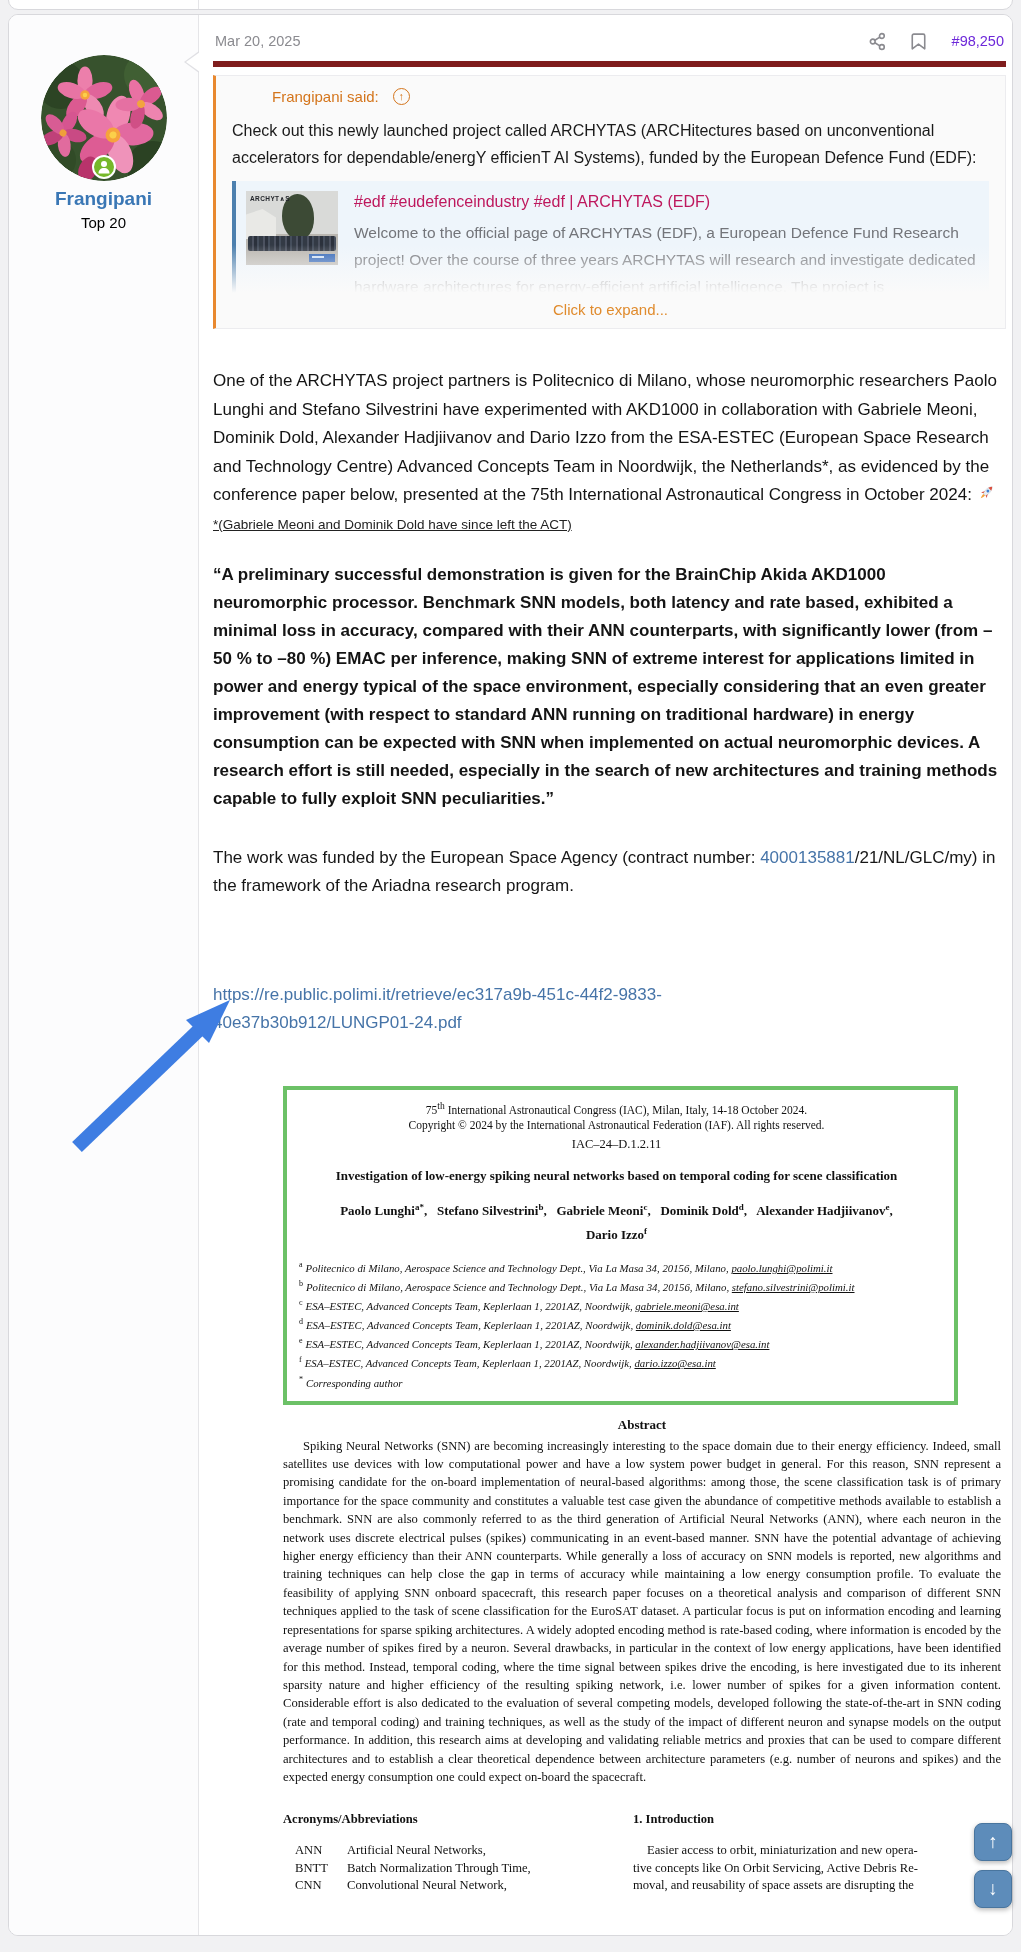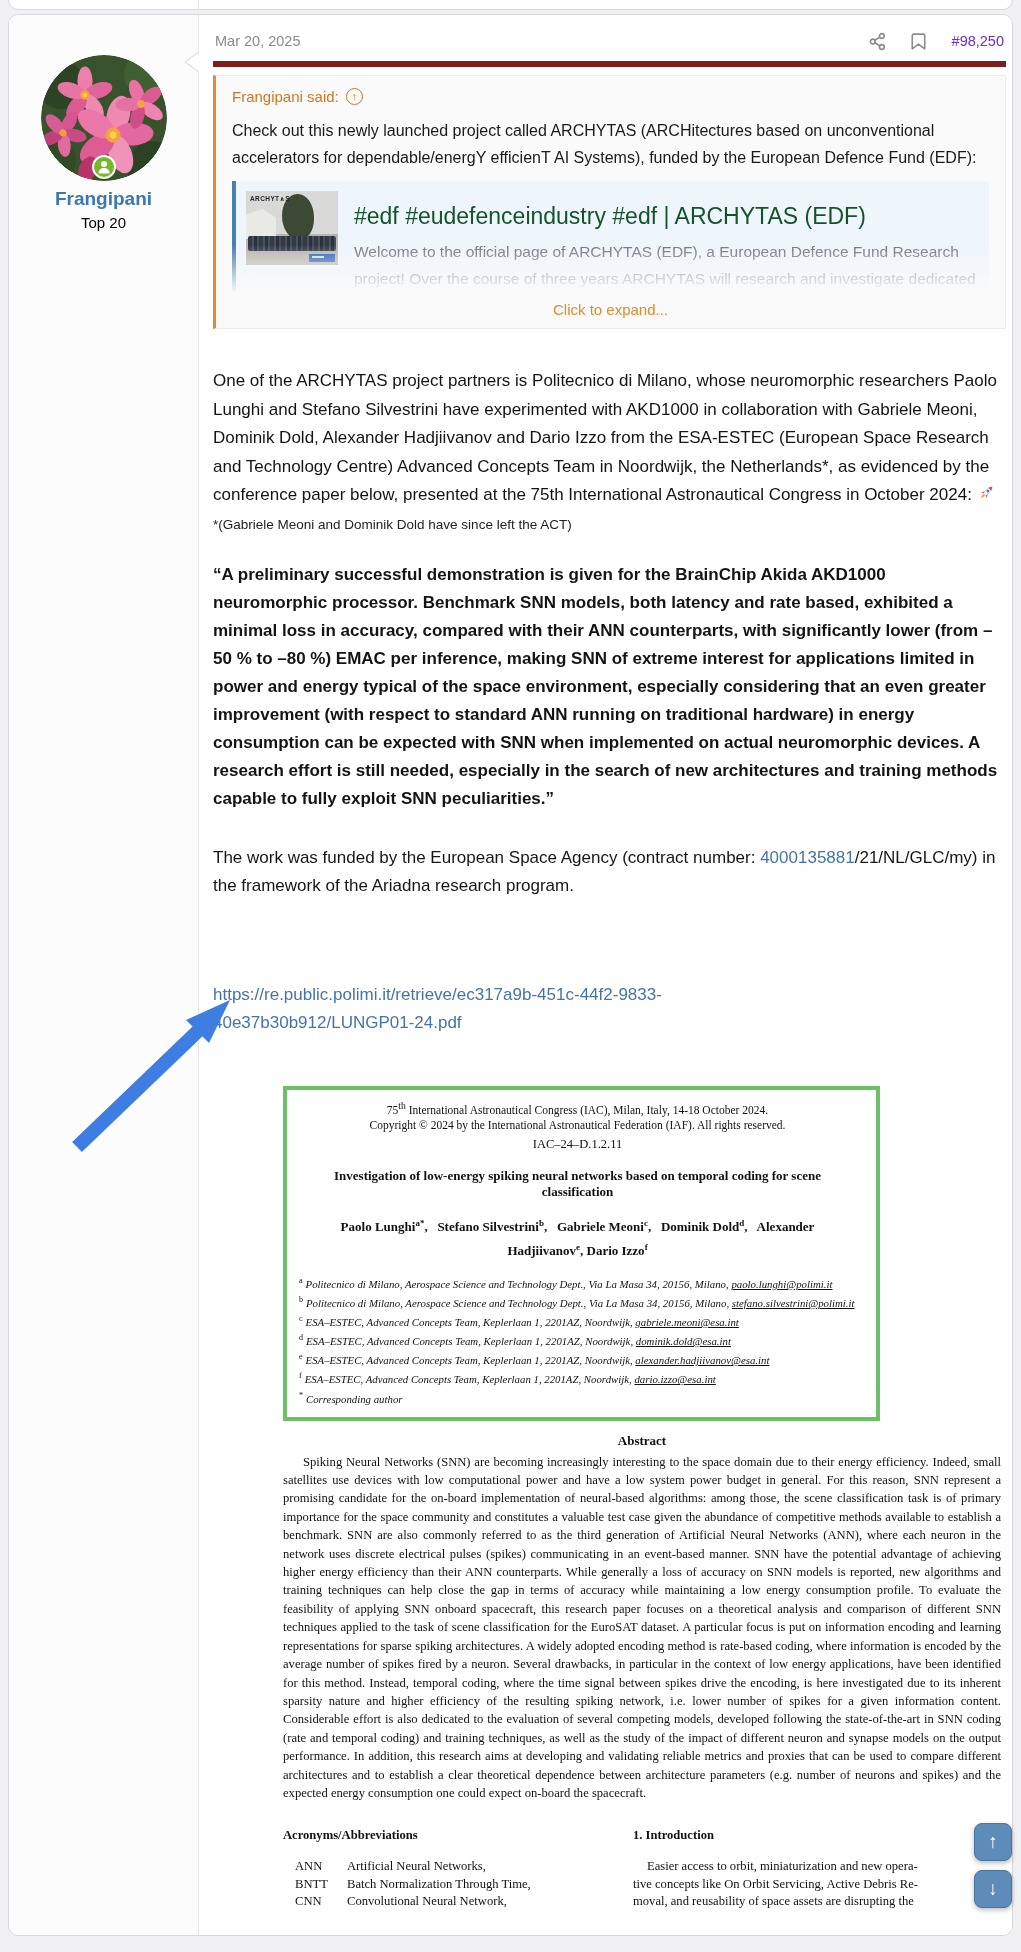--- a/index.html
+++ b/index.html
@@ -35,63 +35,63 @@
   .post-number { margin-left:22px; color:#6d28d9; cursor:pointer; }
 
   
   .bubble-tail, .bubble-tail-inner { position:absolute; width:0; height:0; border-style:solid; }
   .bubble-tail { left:-15px; top:36px; border-width:11px 15px 11px 0; border-color:transparent #e0e0e4 transparent transparent; }
   .bubble-tail-inner { left:-13px; top:37px; border-width:10px 14px 10px 0; border-color:transparent #ffffff transparent transparent; }
 
   
   .bb-quote { margin-top:8px; background:#fafafa; border:1px solid #ececef; border-left:3px solid #e8882f;
     padding:12px 16px 10px 16px; position:relative; }
-  .quote-head { color:#d4751c; font-size:15px; cursor:pointer; display:flex; align-items:center; gap:7px; }
+  .quote-head { color:#d4751c; font-size:15px; cursor:pointer; display:flex; align-items:center; gap:14px;margin-left:40px; }
   .jump-circle { width:17px; height:17px; border:1.6px solid #d4751c; border-radius:50%;
     display:inline-flex; align-items:center; justify-content:center; font-size:11px; line-height:1; color:#d4751c; }
   .quote-body { margin-top:12px; font-size:16px; line-height:27px; color:#1a1a1a; max-width:770px; }
 
   .card-wrap { position:relative; margin-top:10px; }
   .link-card { background:#eef5fb; border-left:4px solid #4b7fae; min-height:116px; height:116px;
     padding:10px 12px 10px 10px; display:flex; gap:16px; overflow:hidden; cursor:pointer; }
   .thumb { width:92px; height:74px; position:relative; flex:0 0 auto; overflow:hidden;
     background:linear-gradient(#d9dad8 0 58%, #b9b6b0 58% 100%); }
   .thumb .t-logo { position:absolute; left:4px; top:4px; font-size:6.5px; font-weight:bold; letter-spacing:.4px; color:#23262b; }
   .thumb .t-building { position:absolute; left:0; top:18px; width:30px; height:30px; background:#e9e9e6;
     clip-path:polygon(0 18%, 55% 0, 100% 28%, 100% 100%, 0 100%); }
   .thumb .t-tree { position:absolute; left:36px; top:3px; width:32px; height:46px; background:#3c4a35;
     border-radius:48% 52% 46% 54%; }
   .thumb .t-crowd { position:absolute; left:2px; bottom:14px; width:88px; height:15px; border-radius:2px;
     background:repeating-linear-gradient(90deg,#333a45 0 4px,#4c5260 4px 6px,#2b313c 6px 9px,#454e5c 9px 11px); }
   .thumb .t-flag { position:absolute; right:3px; bottom:3px; width:26px; height:8px; background:#2d62b5; }
   .thumb .t-flag::after { content:""; position:absolute; left:3px; top:2px; width:12px; height:1.6px; background:#cfe0f5; }
   .card-text { flex:1; min-width:0; }
-  .card-title { color:#14532d; font-size:23px; margin-top:12px; cursor:pointer; }
+  .card-title { color:#be185d; font-size:16px; margin-top:2px; cursor:pointer; }
   .card-desc { margin-top:8px; color:#73757a; font-size:15.5px; line-height:27px; }
   .card-fade { position:absolute; left:0; right:0; bottom:0; height:52px;
     background:linear-gradient(rgba(250,250,250,0), #fafafa 92%); pointer-events:none; }
   .quote-expand { margin-top:4px; text-align:center; color:#e08b2d; font-size:15px; cursor:pointer; position:relative; z-index:2; }
 
   
   .para { margin-top:38px; font-size:17px; line-height:28.5px; color:#141414; max-width:795px; }
   .rocket { display:inline-block; vertical-align:-3px; margin-left:4px; }
-  .footnote { margin-top:3px; font-size:13.5px; line-height:18px; color:#222; }
+  .footnote { margin-top:3px; font-size:13.5px; line-height:18px; color:#222;text-decoration:underline; }
   .bold-quote { margin-top:27px; font-size:17px; line-height:28px; font-weight:bold; color:#141414; max-width:790px; }
   .funding { margin-top:31px; font-size:17px; line-height:28.5px; max-width:795px; }
   a.inline-link { color:#4674a8; text-decoration:none; cursor:pointer; }
   .pdf-url { margin-top:80px; font-size:17px; line-height:28.5px; }
   .pdf-url div { color:#4674a8; cursor:pointer; }
 
   
   #blue-arrow { position:absolute; left:55px; top:975px; pointer-events:none; z-index:5; }
 
   
   .pdf { margin-top:48px; font-family:"Liberation Serif","DejaVu Serif",serif; color:#111; cursor:pointer; }
   .pdf-inner { margin-left:70px; width:718px; }
-  .green-box { border:4px solid #6cc167; padding:10px 20px 10px 12px; width:597px; }
+  .green-box { border:4px solid #6cc167; padding:10px 20px 10px 12px; width:675px; }
   .p-center { text-align:center; }
   .p-conf { font-size:11.5px; }
   .p-copy { font-size:11.5px; margin-top:4px; }
   .p-id { font-size:12.5px; margin-top:6px; }
   .p-title { font-size:13px; font-weight:bold; margin-top:16px; }
   .p-authors { font-size:13px; font-weight:bold; margin-top:12px; line-height:20px; padding:0 26px; }
   .p-authors sup { font-size:9px; }
   .p-affils { margin-top:12px; font-size:10.8px; font-style:italic; line-height:15.5px; }
   .p-affils sup { font-size:8px; font-style:normal; margin-right:3px; }
   .p-affils .email { text-decoration:underline; }

